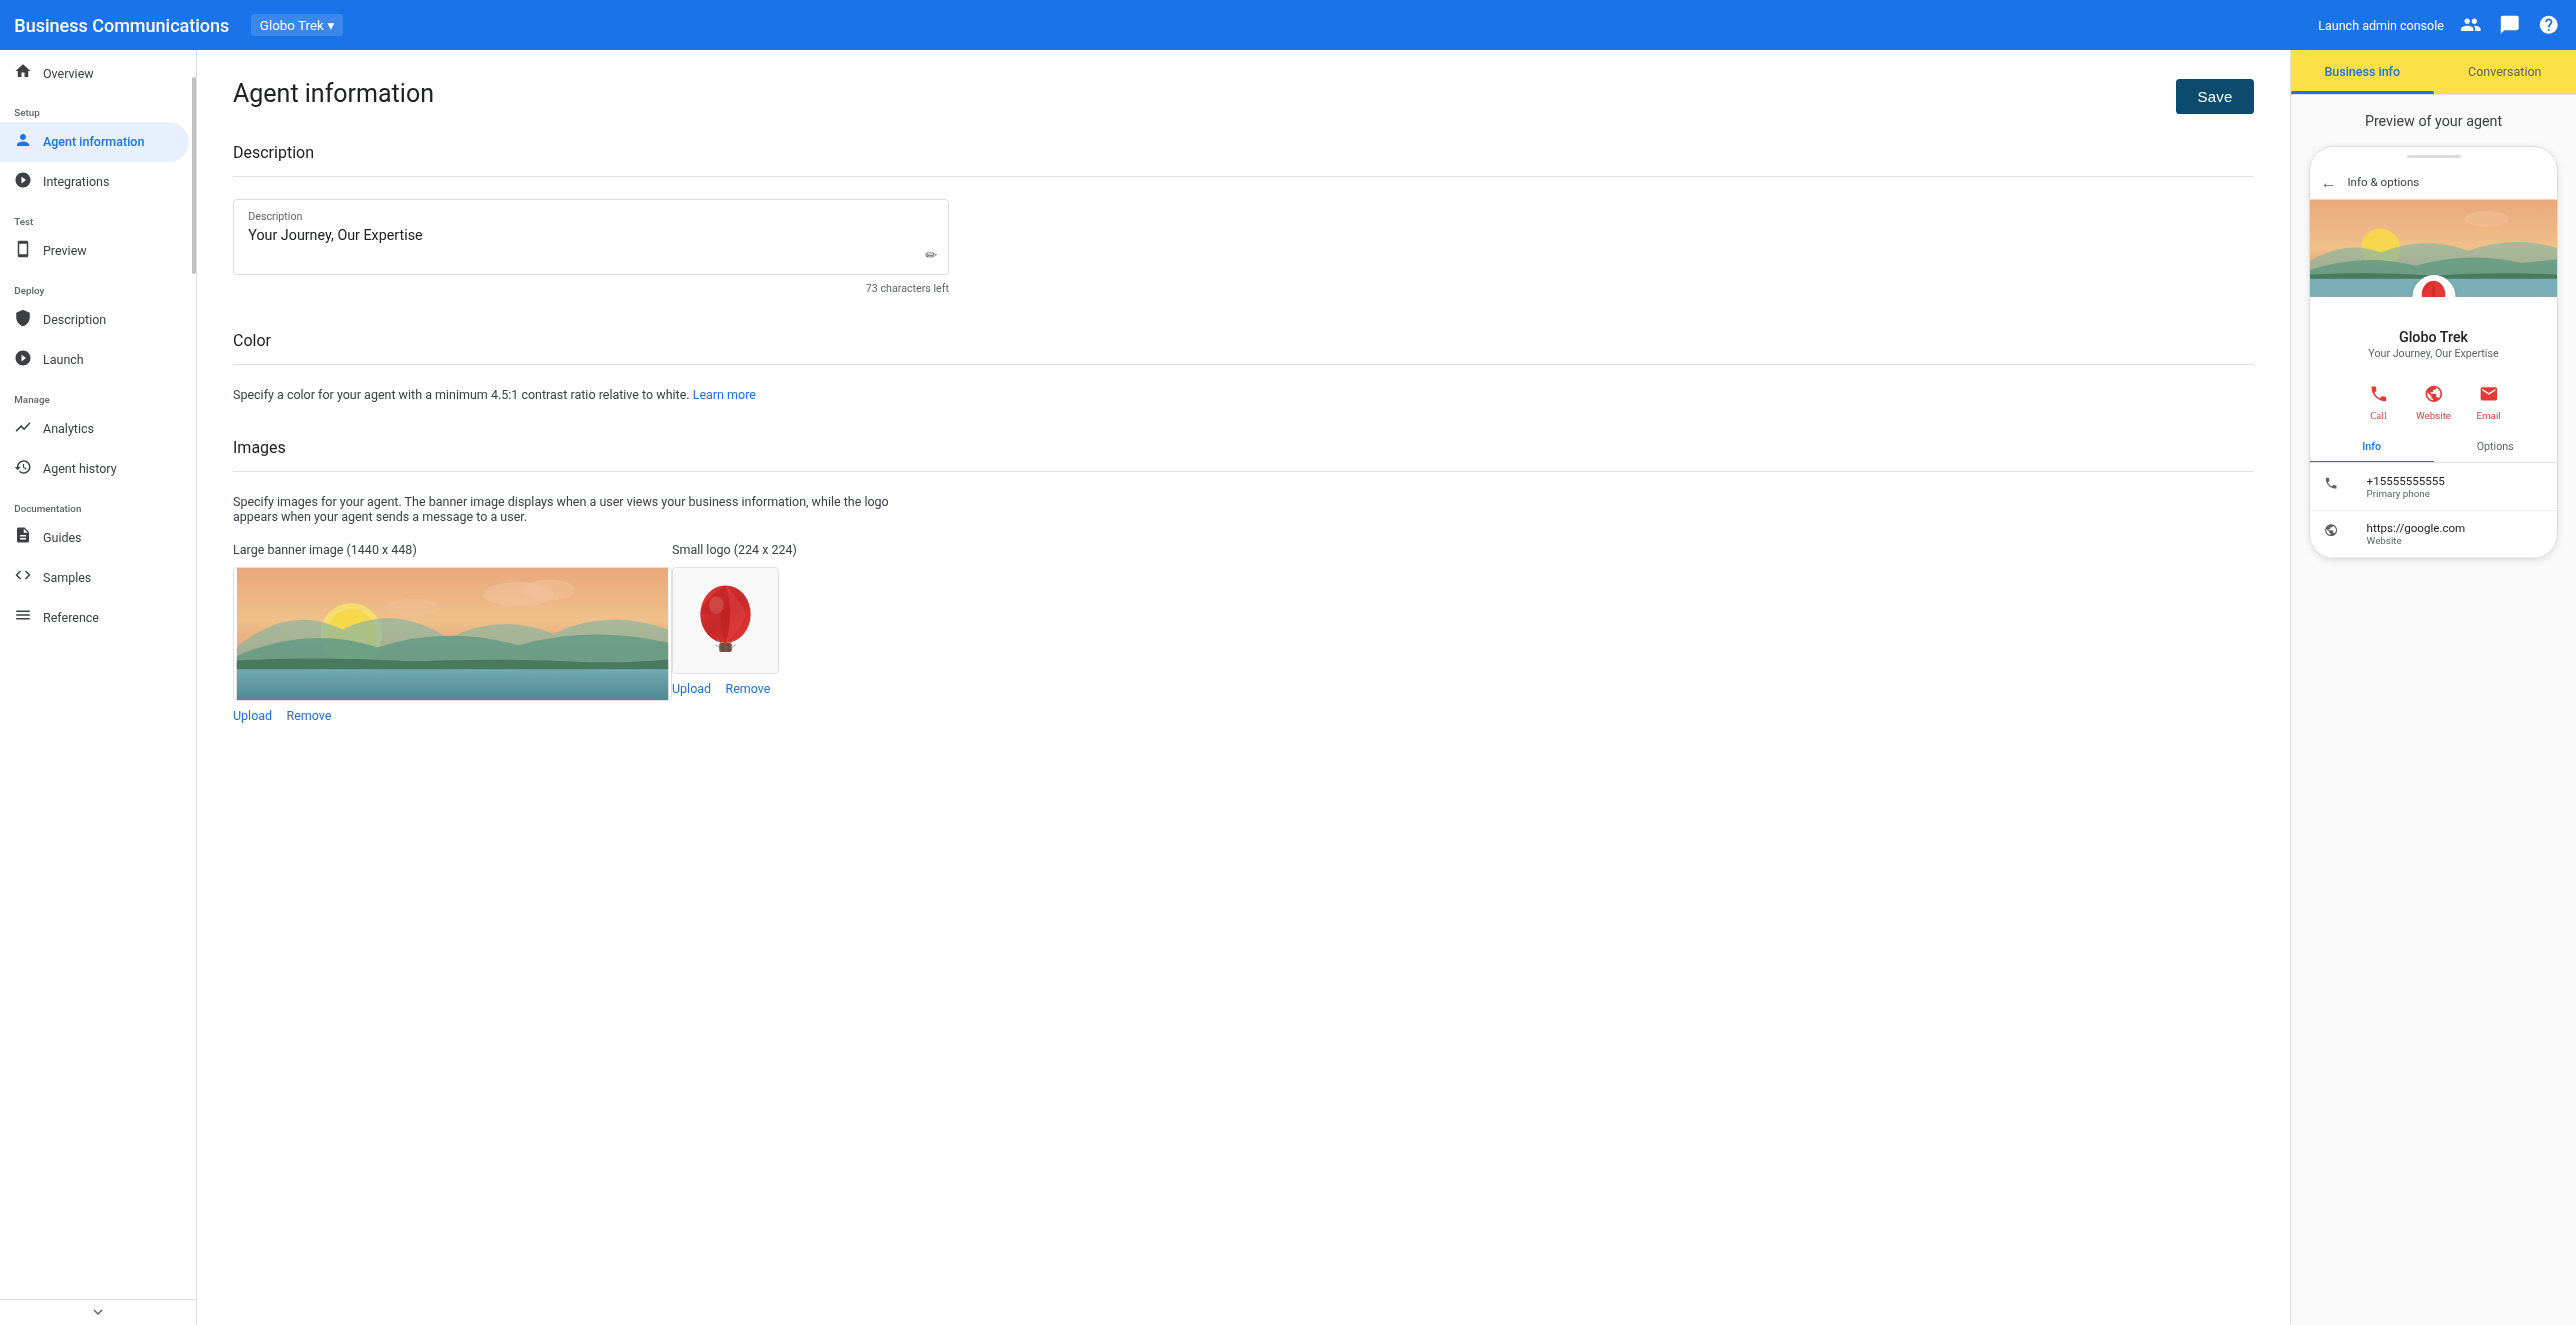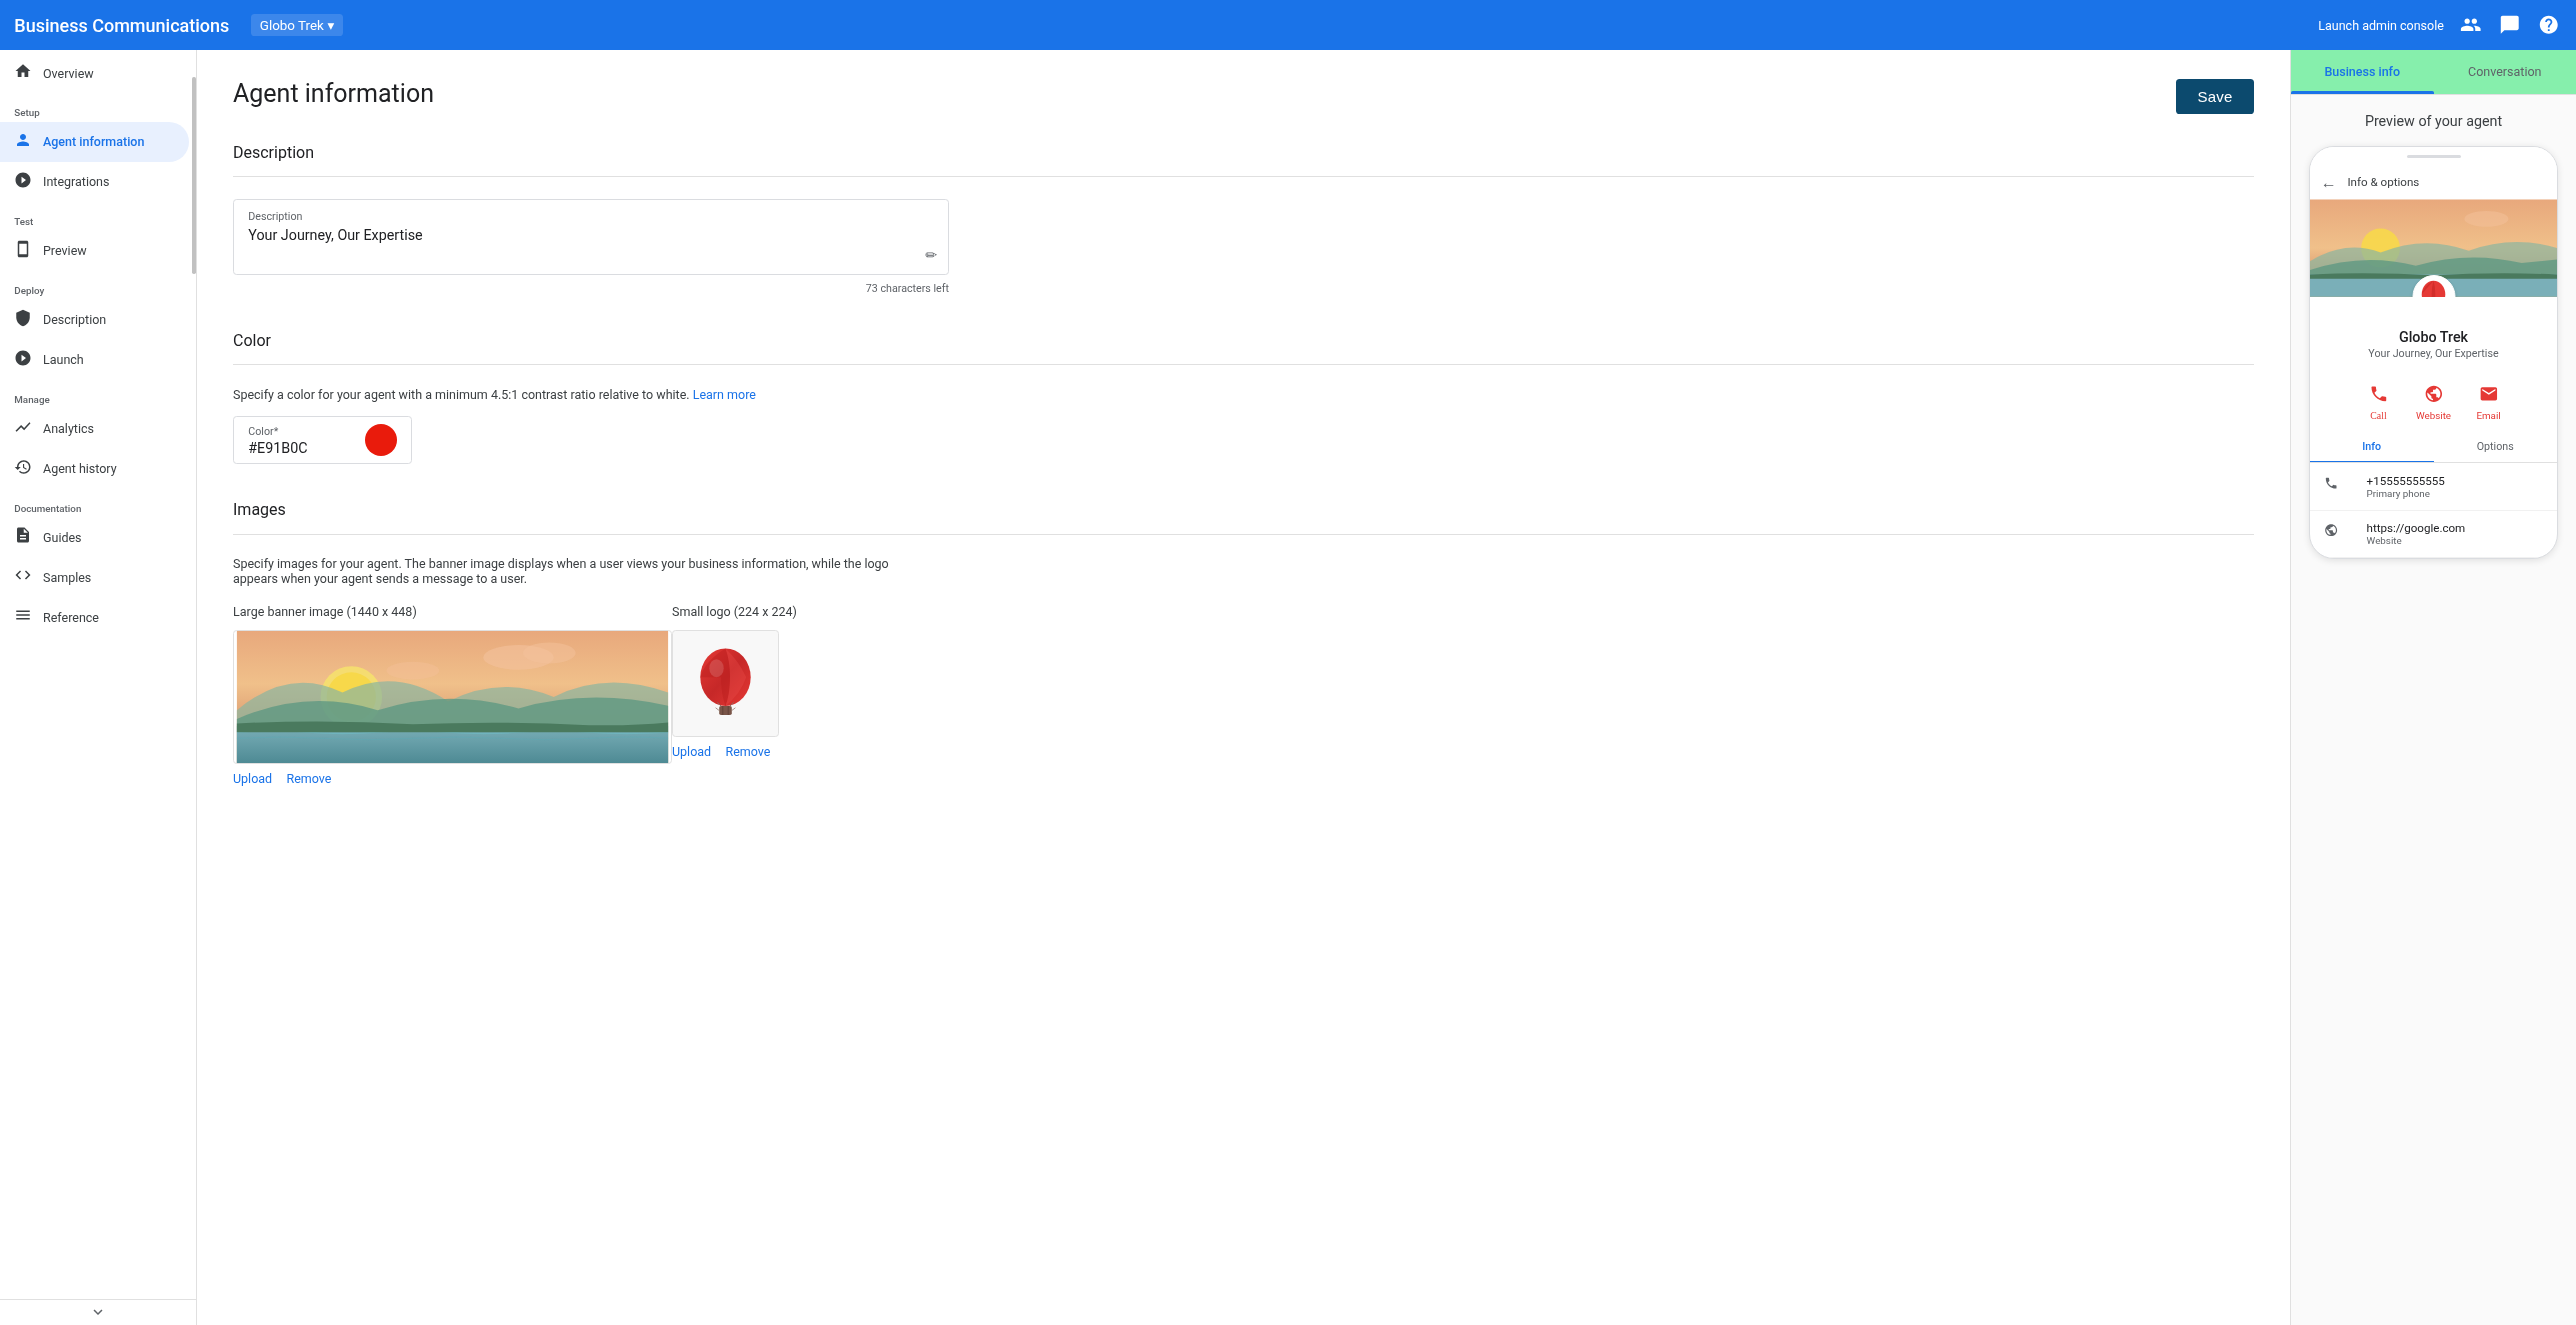--- a/index.html
+++ b/index.html
@@ -305,21 +305,21 @@
     .right-panel {
       width: 286px;
       background: #fafafa;
       border-left: 0.9px solid #e0e0e0;
       flex-shrink: 0;
       overflow-y: auto;
     }
     .right-panel-tabs {
       display: flex;
       border-bottom: 0.9px solid #e0e0e0;
-      background: #86efac;
+      background: #fde047;
     }
     .right-panel-tab {
       flex: 1;
       text-align: center;
       padding: 14.3px 7.2px;
       font-size: 12.5px;
       cursor: pointer;
       color: #5f6368;
       position: relative;
     }
@@ -637,29 +637,20 @@
       <div class="description-chars">73 characters left</div>
     </div>
 
     <div class="color-section">
       <h2 class="section-title">Color</h2>
       <hr class="section-divider">
       <p class="color-subtitle">
         <span>Specify a color for your agent with a minimum 4.5:1 contrast ratio relative to white.</span>
         <a href="#">Learn more</a>
       </p>
-      <div style="margin-top:14.3px; display:flex; align-items:center; gap:0;">
-        <div class="color-input-wrap">
-          <div>
-            <span class="color-label">Color*</span>
-            <div class="color-value">#E91B0C</div>
-          </div>
-          <div class="color-dot" style="background: rgb(233, 27, 12);"></div>
-        </div>
-      </div>
     </div>
 
     <div class="section">
       <h2 class="section-title">Images</h2>
       <hr class="section-divider">
       <p class="images-subtitle">Specify images for your agent. The banner image displays when a user views your business information, while the logo appears when your agent sends a message to a user.</p>
       <div class="images-row">
 
         <div class="image-col">
           <div class="image-col-label">Large banner image (1440 x 448)</div>

